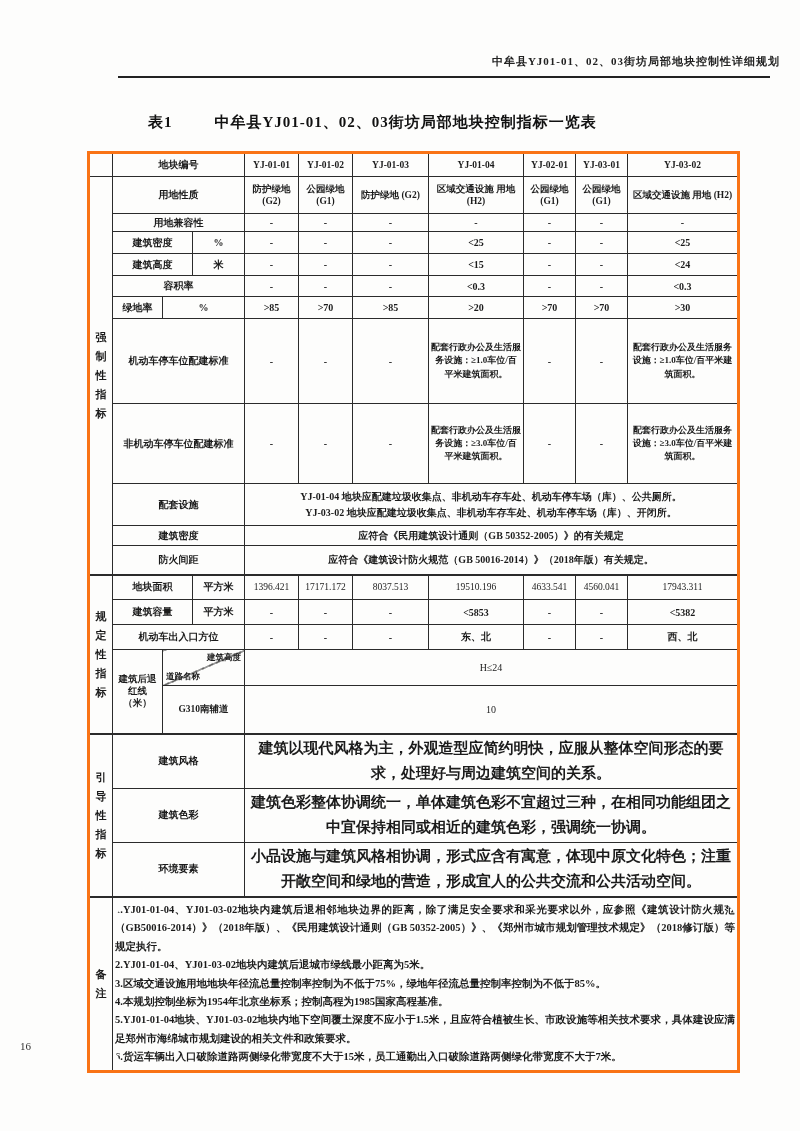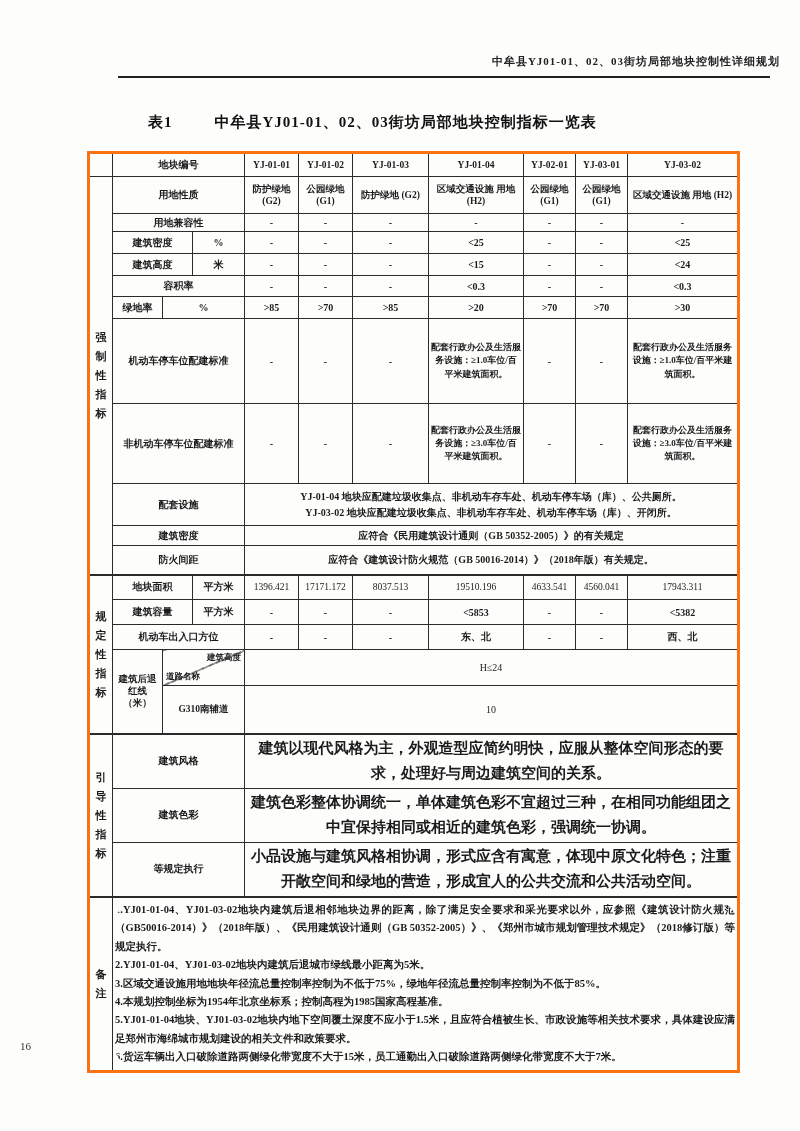--- a/index.html
+++ b/index.html
@@ -269,21 +269,21 @@
       <td colspan="3" class="lbl">建筑风格</td>
       <td colspan="7" class="guide">建筑以现代风格为主，外观造型应简约明快，应服从整体空间形态的要求，处理好与周边建筑空间的关系。</td>
     </tr>
 
     <tr style="height:50px">
       <td colspan="3" class="lbl">建筑色彩</td>
       <td colspan="7" class="guide">建筑色彩整体协调统一，单体建筑色彩不宜超过三种，在相同功能组团之中宜保持相同或相近的建筑色彩，强调统一协调。</td>
     </tr>
 
     <tr style="height:48px">
-      <td colspan="3" class="lbl">等规定执行</td>
+      <td colspan="3" class="lbl">环境要素</td>
       <td colspan="7" class="guide">小品设施与建筑风格相协调，形式应含有寓意，体现中原文化特色；注重开敞空间和绿地的营造，形成宜人的公共交流和公共活动空间。</td>
     </tr>
 
     <tr style="height:175px" class="sec-top">
       <td class="vcell">
         <div class="vlabel">备注</div>
       </td>
       <td colspan="10" class="notes-cell">
         <div class="note">1.YJ01-01-04、YJ01-03-02地块内建筑后退相邻地块边界的距离，除了满足安全要求和采光要求以外，应参照《建筑设计防火规范（GB50016-2014）》（2018年版）、《民用建筑设计通则（GB 50352-2005）》、《郑州市城市规划管理技术规定》（2018修订版）等规定执行。</div>
         <div class="note">2.YJ01-01-04、YJ01-03-02地块内建筑后退城市绿线最小距离为5米。</div>

